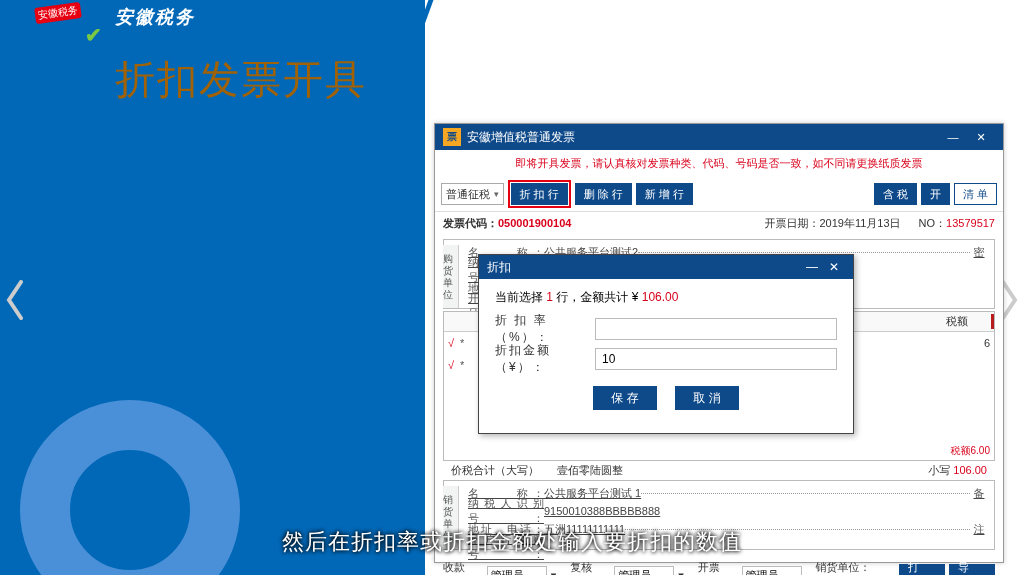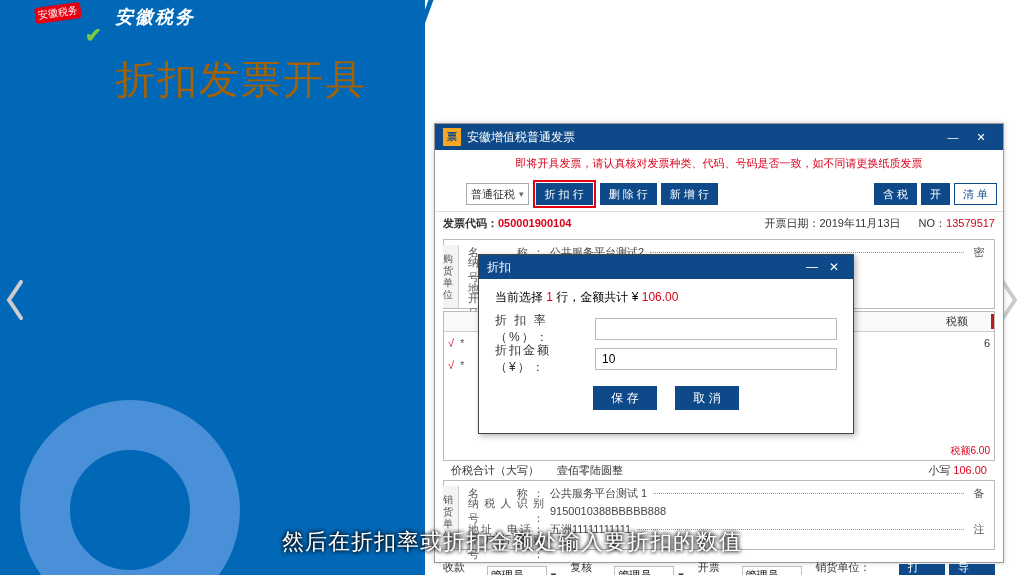--- a/index.html
+++ b/index.html
@@ -26,32 +26,32 @@
 .titlebar .icon-piao { width:18px; height:18px; background:#f5a623; color:#0e4a8a; font-size:10px; font-weight:bold; display:flex; align-items:center; justify-content:center; margin-right:6px; }
 .titlebar .title { flex:1; font-size:12px; }
 .titlebar .winbtn { width:28px; height:18px; display:flex; align-items:center; justify-content:center; cursor:pointer; }
 
 .notice { color:#d9001b; text-align:center; font-size:11px; padding:6px 4px; }
 
 .toolbar { display:flex; align-items:center; padding:3px 6px; gap:4px; border-bottom:1px solid #ddd; }
 .toolbar .right { margin-left:auto; display:flex; gap:4px; }
 .btn, .btn-outline, .btn-link { height:22px; padding:0 8px; font-size:11px; display:flex; align-items:center; border:1px solid #888; background:#fff; cursor:pointer; }
 .btn { background:#0e4a8a; color:#fff; border-color:#0e4a8a; }
-.dropdown { border:1px solid #aaa; padding:0 4px; height:22px; display:flex; align-items:center; background:#fff;margin-left:25px; }
+.dropdown { border:1px solid #aaa; padding:0 4px; height:22px; display:flex; align-items:center; background:#fff; }
 .dropdown::after { content:"▾"; margin-left:4px; font-size:9px; color:#666; }
 .highlight-box { border:2px solid #e60012; padding:1px; }
 
 .metaline { display:flex; padding:4px 8px; gap:18px; color:#333; }
 .metaline .code span { color:#d9001b; font-weight:bold; }
 
 .form-area { padding:4px 8px; }
 fieldset.box { border:1px solid #bbb; margin-bottom:2px; padding:3px 6px; position:relative; }
 .side-tag { position:absolute; left:-1px; top:5px; bottom:0; width:16px; background:#f2f4f4; border-right:1px solid #ccc; display:flex; flex-direction:column; align-items:center; justify-content:center; font-size:10px; color:#555; line-height:1.2; }
 .box-inner { margin-left:18px; }
-.row { display:flex; align-items:center; height:18px; gap:6px; font-size:11px; color:#444; }
+.row { display:flex; align-items:center; height:18px; font-size:11px; color:#444;text-decoration:underline; }
 .row .lab { width:76px; text-align:justify; text-align-last:justify; color:#555; }
 .row .dots { flex:1; border-bottom:1px dotted #999; height:1px; }
 .row .side-lab { width:18px; text-align:center; color:#555; }
 
 .items-box { border:1px solid #bbb; height:150px; position:relative; }
 .items-head { display:flex; height:20px; align-items:center; border-bottom:1px solid #ccc; font-size:11px; background:#f9f9f9; }
 .items-head div { padding:0 6px; border-right:3px solid #b91c1c; }
 .items-rows { font-size:11px; }
 .items-rows .r { display:flex; height:22px; align-items:center; padding:0 4px; }
 .items-rows .chk { color:#d9001b; margin-right:4px; }

